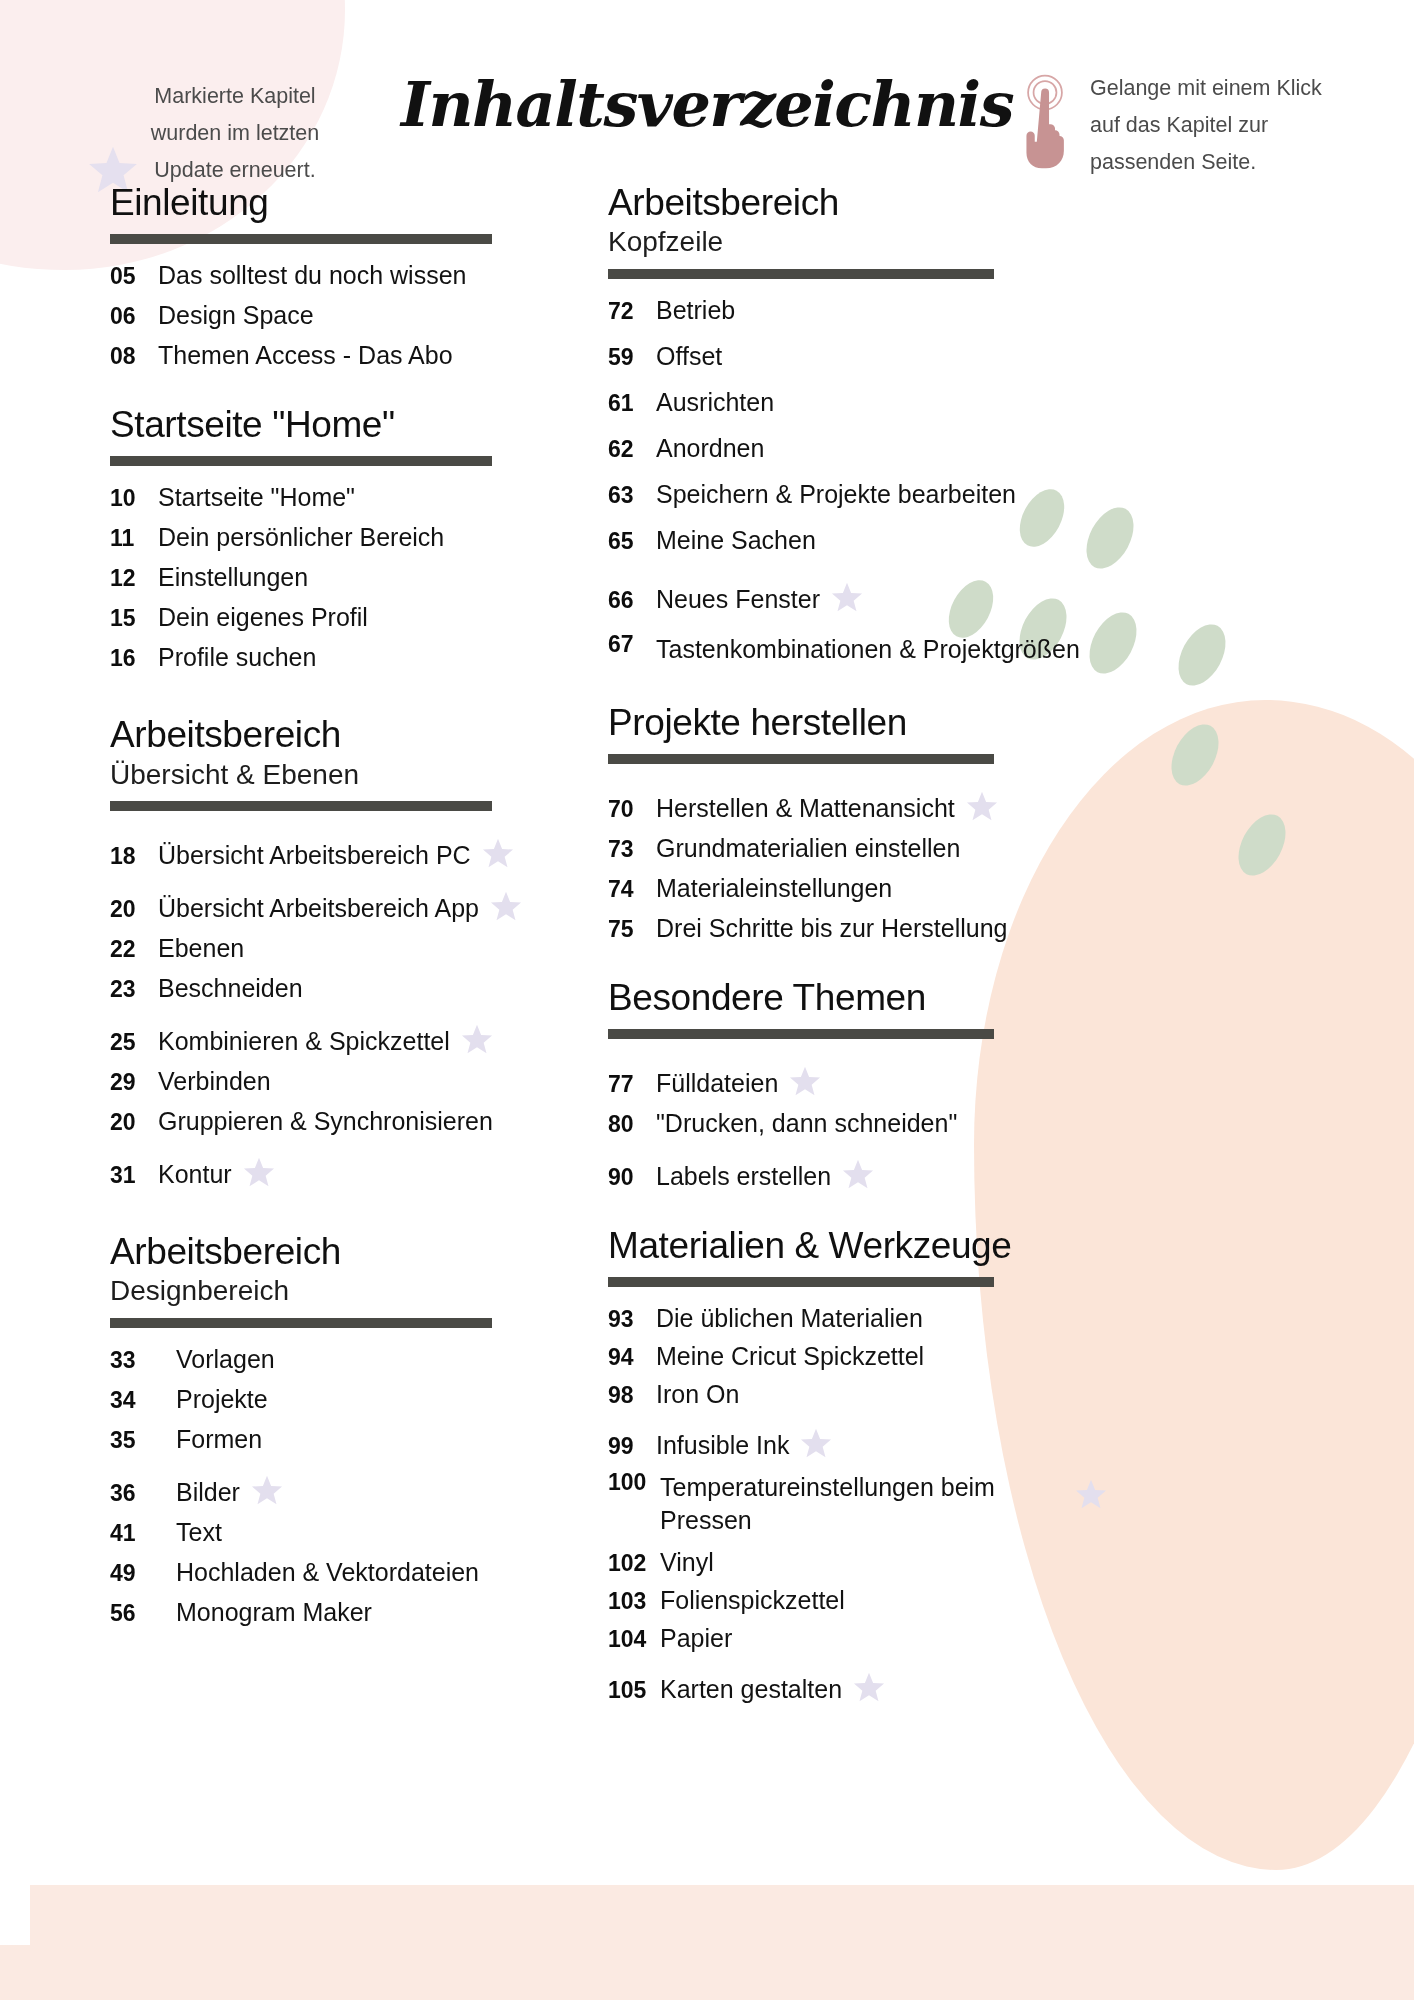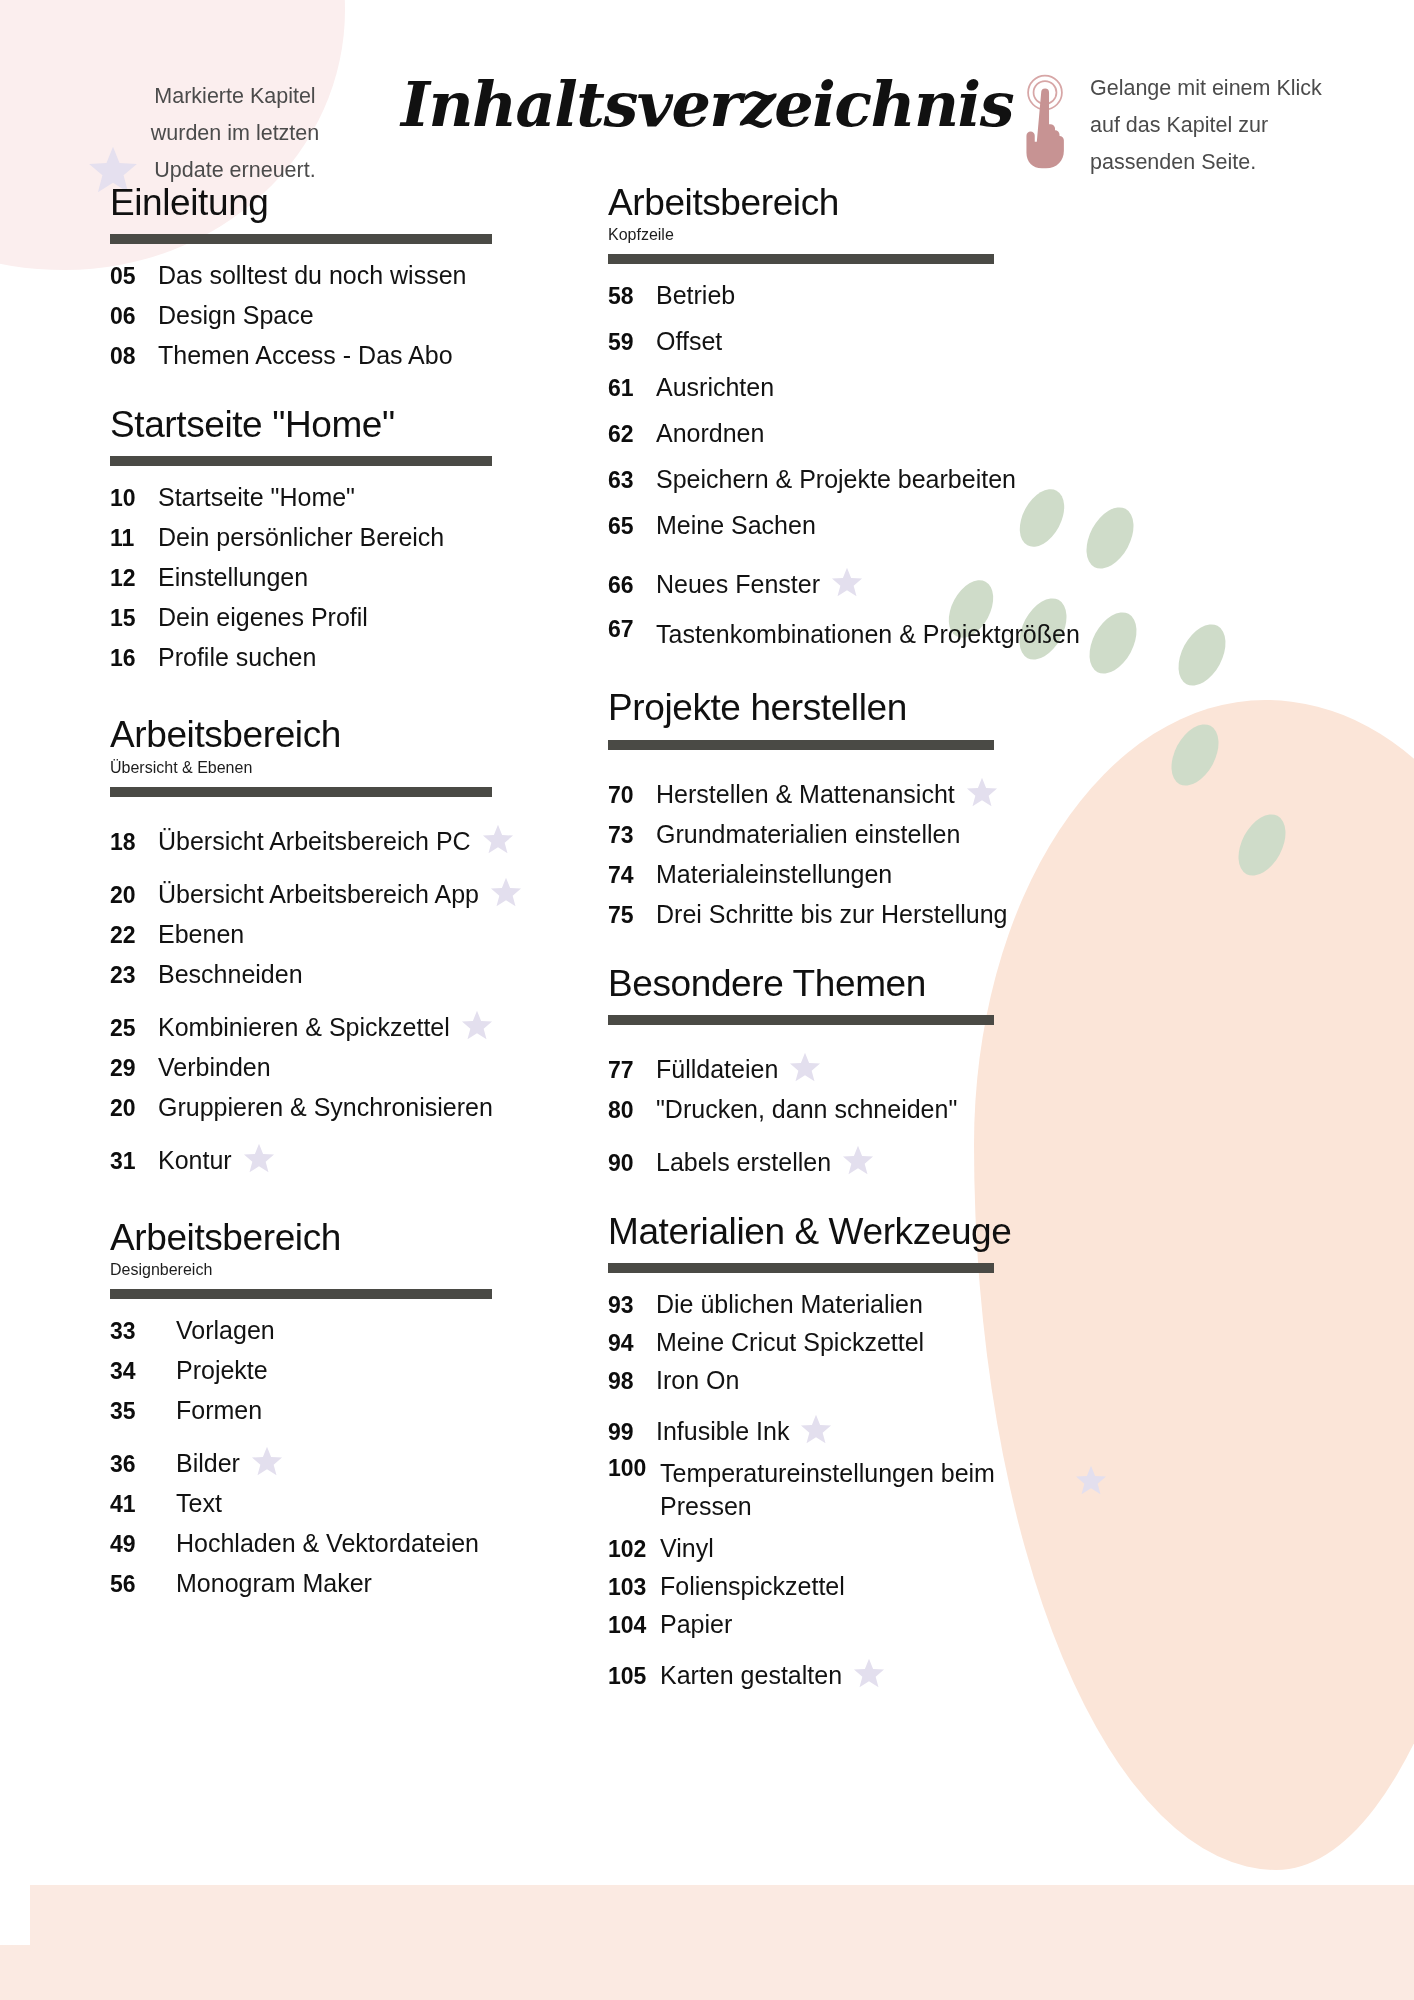--- a/index.html
+++ b/index.html
@@ -127,21 +127,21 @@
 
   .section-head {
     font-size: 37px;
     font-weight: 400;
     letter-spacing: -0.4px;
     line-height: 1.14;
     color: #101010;
     white-space: nowrap;
   }
   .section-sub {
-    font-size: 16px;
+    font-size: 28px;
     font-weight: 400;
     color: #1d1d1d;
     line-height: 1.2;
     margin-top: 1px;
   }
   .rule {
     height: 10px;
     background: #4a4a45;
     margin-top: 10px;
     width: 382px;
@@ -386,21 +386,21 @@
       </div>
     </div>
 
   <div class="col col-right" id="right-column">
       <div class="section">
         <div class="section-head">Arbeitsbereich</div>
         <div class="section-sub">Kopfzeile</div>
         <div class="rule"></div>
         <div class="entries loose">
           <div class="entry">
-            <span class="num">58</span>
+            <span class="num">72</span>
             <span class="label">Betrieb</span>
           </div>
           <div class="entry">
             <span class="num">59</span>
             <span class="label">Offset</span>
           </div>
           <div class="entry">
             <span class="num">61</span>
             <span class="label">Ausrichten</span>
           </div>

